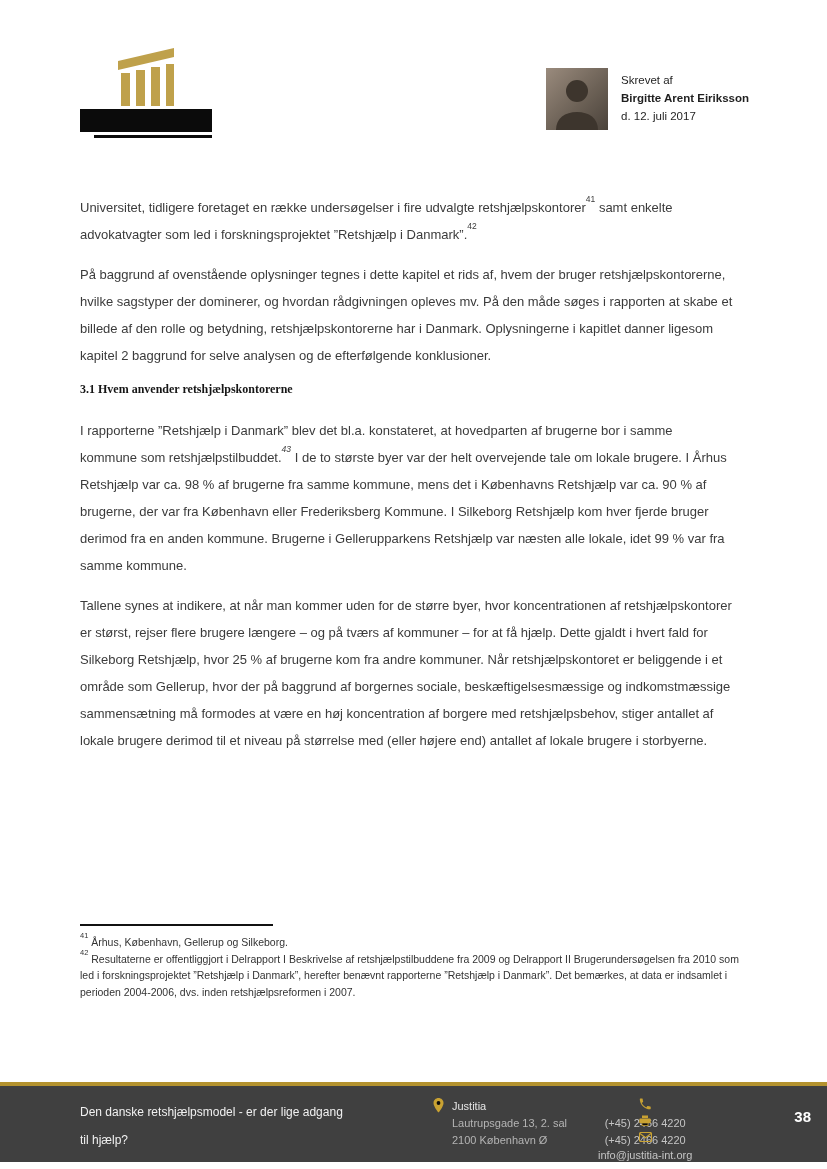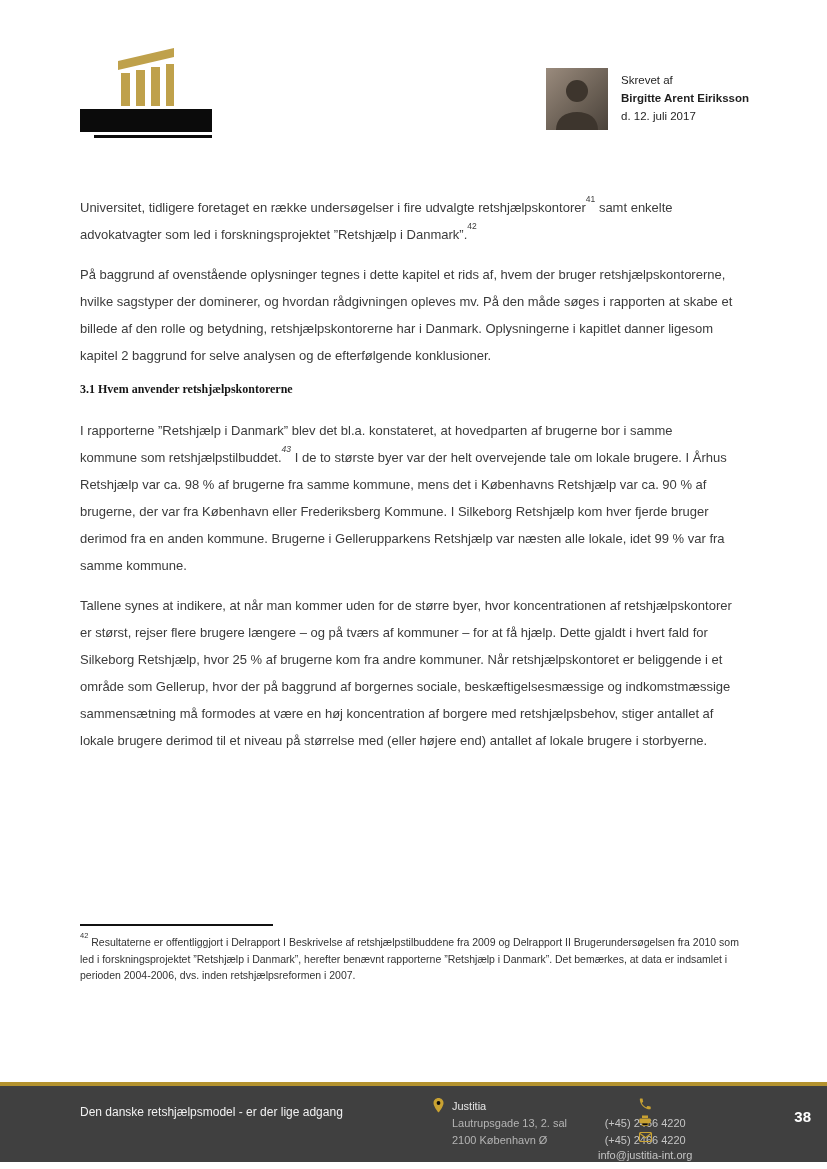--- a/index.html
+++ b/index.html
@@ -108,27 +108,29 @@
     <h2 class="section-title">3.1 Hvem anvender retshjælpskontorerne</h2>
 
 
     <p class="body-para"><span>I rapporterne ”Retshjælp i Danmark” blev det bl.a. konstateret, at hovedparten af brugerne bor i samme kommune som retshjælpstilbuddet.</span><sup class="fn-ref it">43</sup><span> I de to største byer var der helt overvejende tale om lokale brugere. I Århus Retshjælp var ca. 98 % af brugerne fra samme kommune, mens det i Københavns Retshjælp var ca. 90 % af brugerne, der var fra København eller Frederiksberg Kommune. I Silkeborg Retshjælp kom hver fjerde bruger derimod fra en anden kommune. Brugerne i Gellerupparkens Retshjælp var næsten alle lokale, idet 99 % var fra samme kommune.</span></p>
 
     <p class="body-para">Tallene synes at indikere, at når man kommer uden for de større byer, hvor koncentrationen af retshjælpskontorer er størst, rejser flere brugere længere – og på tværs af kommuner – for at få hjælp. Dette gjaldt i hvert fald for Silkeborg Retshjælp, hvor 25 % af brugerne kom fra andre kommuner. Når retshjælpskontoret er beliggende i et område som Gellerup, hvor der på baggrund af borgernes sociale, beskæftigelsesmæssige og indkomstmæssige sammensætning må formodes at være en høj koncentration af borgere med retshjælpsbehov, stiger antallet af lokale brugere derimod til et niveau på størrelse med (eller højere end) antallet af lokale brugere i storbyerne.</p>
   </div>
 
   <div class="footnotes">
     <div class="fn-rule"></div>
+    <p class="fn"><sup>41</sup><span> Århus, København, Gellerup og Silkeborg.</span></p>
     <p class="fn"><sup>42</sup><span> Resultaterne er offentliggjort i Delrapport I Beskrivelse af retshjælpstilbuddene fra 2009 og Delrapport II Brugerundersøgelsen fra 2010 som led i forskningsprojektet ”Retshjælp i Danmark”, herefter benævnt rapporterne ”Retshjælp i Danmark”. Det bemærkes, at data er indsamlet i perioden 2004-2006, dvs. inden retshjælpsreformen i 2007.</span></p>
   </div>
 
   <div class="footer">
 
     <div class="footer-title">
       <div>Den danske retshjælpsmodel - er der lige adgang</div>
+      <div>til hjælp?</div>
     </div>
 
     <div class="addr-block">
       <svg class="c-icon" width="13" height="15" viewBox="0 0 13 15">
         <path d="M6.5 0C3.7 0 1.5 2.2 1.5 5c0 3.8 5 9.6 5 9.6S11.5 8.8 11.5 5c0-2.8-2.2-5-5-5z" fill="#c9a232"></path>
         <circle cx="6.5" cy="5" r="1.9" fill="#0c0c0c"></circle>
       </svg>
       <div class="addr-lines">
         <div class="addr-org">Justitia</div>
         <div>Lautrupsgade 13, 2. sal</div>

